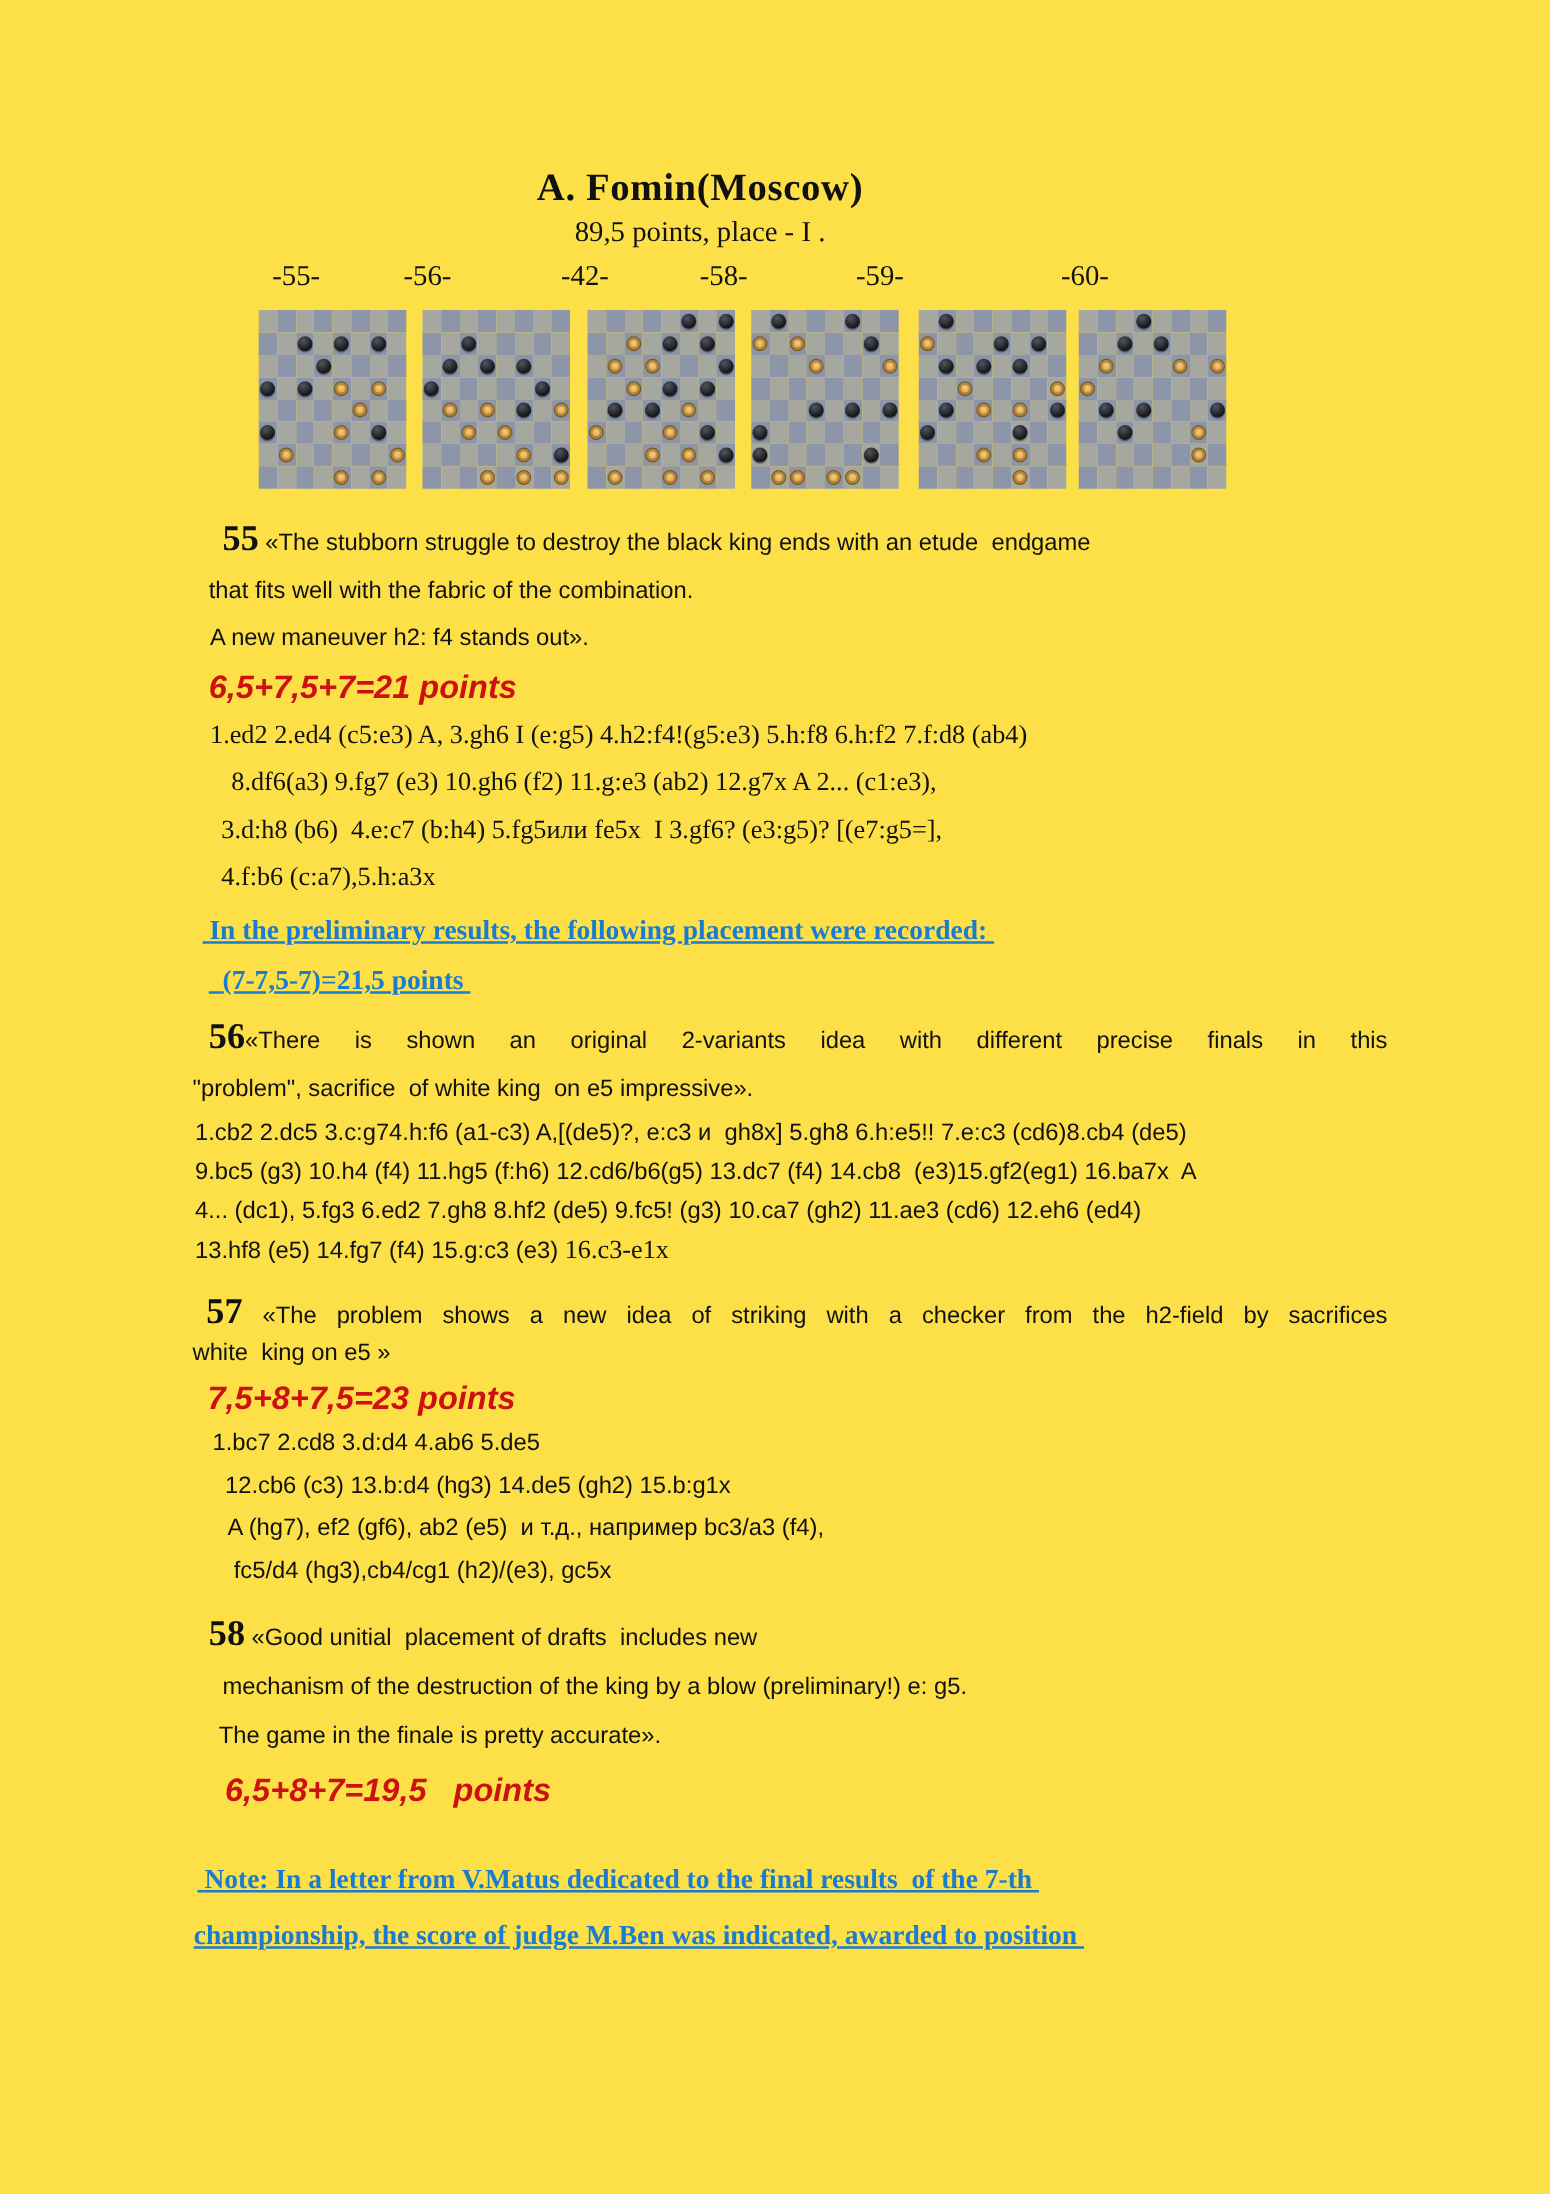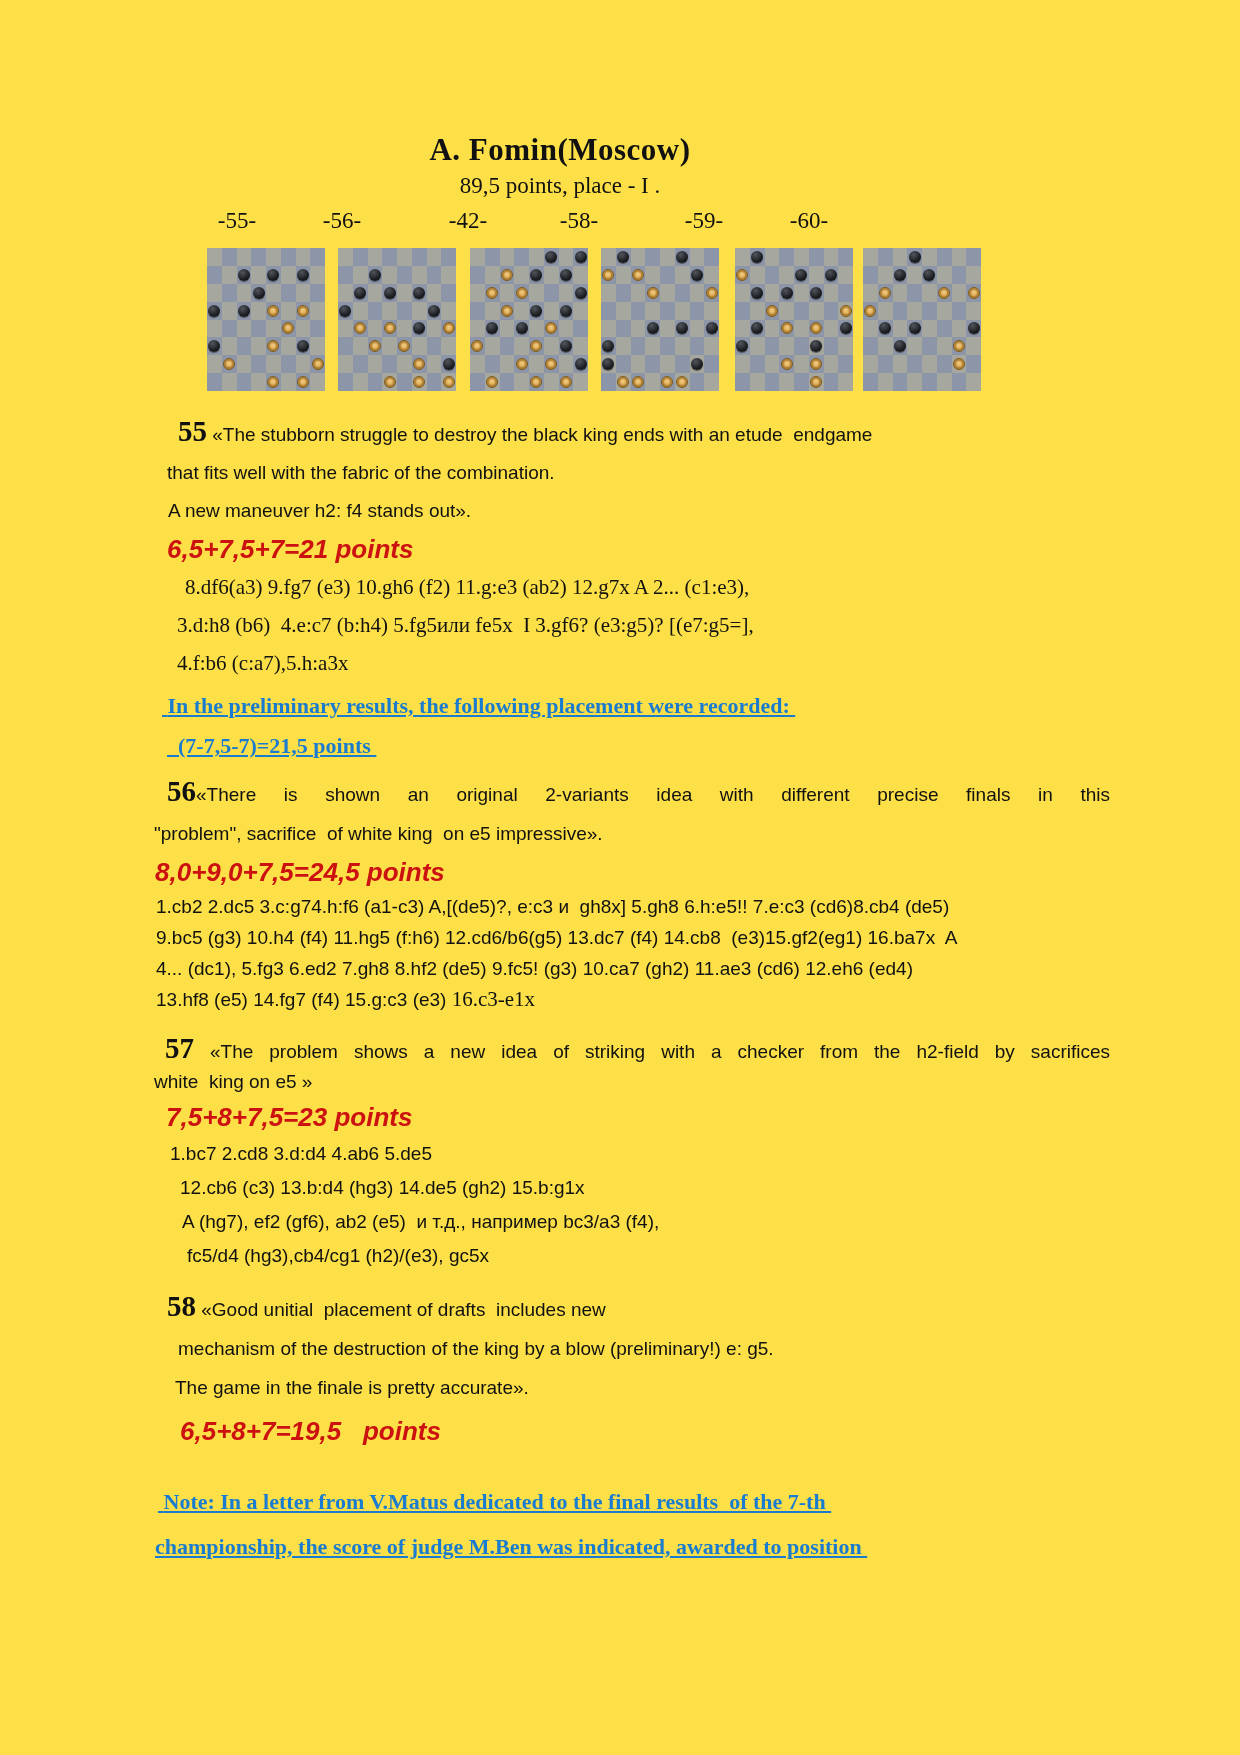--- a/index.html
+++ b/index.html
@@ -3,21 +3,21 @@
 <meta charset="utf-8">
 <style>
   html,body{margin:0;padding:0;background:#ffffff;}
   .page{position:relative;width:1240px;height:1755px;background:#fde047;overflow:hidden;
         font-family:"Liberation Serif",serif;color:#111;}
   .center-block{position:absolute;left:130px;width:860px;text-align:center;}
   .doc-title{top:132px;font-weight:bold;font-size:31px;letter-spacing:.5px;}
   .doc-subtitle{top:173px;font-size:23px;}
   .board-area{position:absolute;top:208px;left:0;width:1240px;height:200px;}
   .board-label{position:absolute;top:0;transform:translateX(-50%);font-size:23px;white-space:nowrap;}
-  .bl0{left:237px}.bl1{left:342px}.bl2{left:468px}.bl3{left:579px}.bl4{left:704px}.bl5{left:809px}
+  .bl0{left:237px}.bl1{left:342px}.bl2{left:468px}.bl3{left:579px}.bl4{left:704px}.bl5{left:868px}
   .board{position:absolute;top:40px;width:118px;height:143px;display:grid;
          grid-template-columns:repeat(8,1fr);grid-template-rows:repeat(8,1fr);}
   .bd0{left:207px}.bd1{left:338px}.bd2{left:470px}.bd3{left:601px}.bd4{left:735px}.bd5{left:863px}
   .cell{display:flex;align-items:center;justify-content:center;}
   .cell.light{background:#a6a79f;}
   .cell.dark{background:#8d95a9;}
   .piece{width:12px;height:12px;border-radius:50%;}
   .piece.pb{background:radial-gradient(circle at 38% 30%,#51555c,#17191c 65%);box-shadow:0 1px 1px rgba(0,0,0,.45);}
   .piece.pw{background:radial-gradient(circle at 50% 42%,#f2cd82,#d9a54e 55%,#9a7226 100%);
             box-shadow:inset 0 0 0 2px rgba(150,105,40,.55);border:1px solid #7a5a1c;box-sizing:border-box;}
@@ -659,30 +659,30 @@
         <div class="cell light"></div>
       </div>
   </div>
 
   <div class="text-flow">
 
     <div class="line sans lh38 i48"><span class="secnum">55</span><span> «The stubborn struggle to destroy the black king ends with an etude  endgame</span></div>
     <div class="line sans lh38 i37">that fits well with the fabric of the combination.</div>
     <div class="line sans lh38 i38">A new maneuver h2: f4 stands out».</div>
     <div class="line red lh38 i37">6,5+7,5+7=21 points</div>
+    <div class="line serifline lh38 i38">1.ed2 2.ed4 (c5:e3) A, 3.gh6 I (e:g5) 4.h2:f4!(g5:e3) 5.h:f8 6.h:f2 7.f:d8 (ab4)</div>
     <div class="line serifline lh38 i55">8.df6(a3) 9.fg7 (e3) 10.gh6 (f2) 11.g:e3 (ab2) 12.g7x A 2... (c1:e3),</div>
     <div class="line serifline lh38 i47">3.d:h8 (b6)  4.e:c7 (b:h4) 5.fg5или fe5x  I 3.gf6? (e3:g5)? [(e7:g5=],</div>
     <div class="line serifline lh38 i47">4.f:b6 (c:a7),5.h:a3x</div>
 
     <div class="line blue lh40 i32 mt4"> In the preliminary results, the following placement were recorded: </div>
     <div class="line blue lh40 i37">  (7-7,5-7)=21,5 points </div>
 
     <div class="sans lh39 i37 jline mt6"><span class="secnum">56</span><span>«There is shown an original  2-variants idea with different  precise finals in this</span></div>
     <div class="line sans lh39 i24">"problem", sacrifice  of white king  on e5 impressive».</div>
-    <div class="line red lh38 i25">8,0+9,0+7,5=24,5 points</div>
     <div class="line sans lh31 i26">1.cb2 2.dc5 3.c:g74.h:f6 (a1-c3) A,[(de5)?, e:c3 и  gh8x] 5.gh8 6.h:e5!! 7.e:c3 (cd6)8.cb4 (de5)</div>
     <div class="line sans lh31 i26">9.bc5 (g3) 10.h4 (f4) 11.hg5 (f:h6) 12.cd6/b6(g5) 13.dc7 (f4) 14.cb8  (e3)15.gf2(eg1) 16.ba7x  A</div>
     <div class="line sans lh31 i26">4... (dc1), 5.fg3 6.ed2 7.gh8 8.hf2 (de5) 9.fc5! (g3) 10.ca7 (gh2) 11.ae3 (cd6) 12.eh6 (ed4)</div>
     <div class="line sans lh31 i26"><span>13.hf8 (e5) 14.fg7 (f4) 15.g:c3 (e3) </span><span class="serifline">16.c3-e1x</span></div>
 
     <div class="sans lh42 i35 jline mt18"><span class="secnum">57</span><span> «The problem shows a new idea of striking with a checker from the h2-field by sacrifices</span></div>
     <div class="line sans lh42 i24">white  king on e5 »</div>
     <div class="line red lh40 i36">7,5+8+7,5=23 points</div>
     <div class="line sans lh34 i40">1.bc7 2.cd8 3.d:d4 4.ab6 5.de5</div>
     <div class="line sans lh34 i50">12.cb6 (c3) 13.b:d4 (hg3) 14.de5 (gh2) 15.b:g1x</div>

